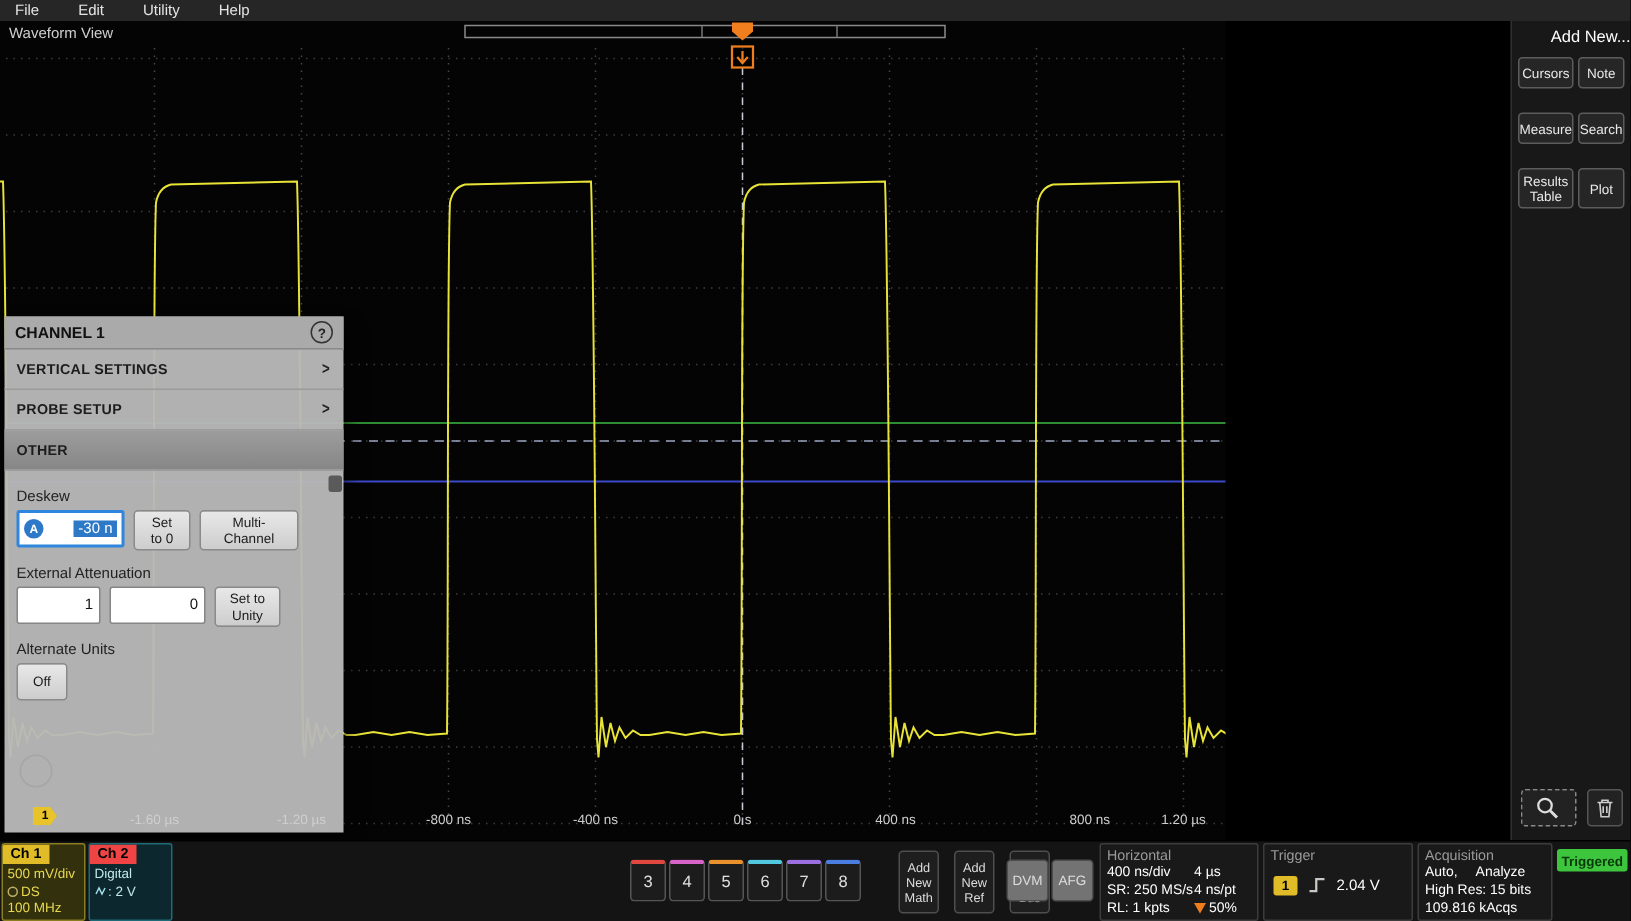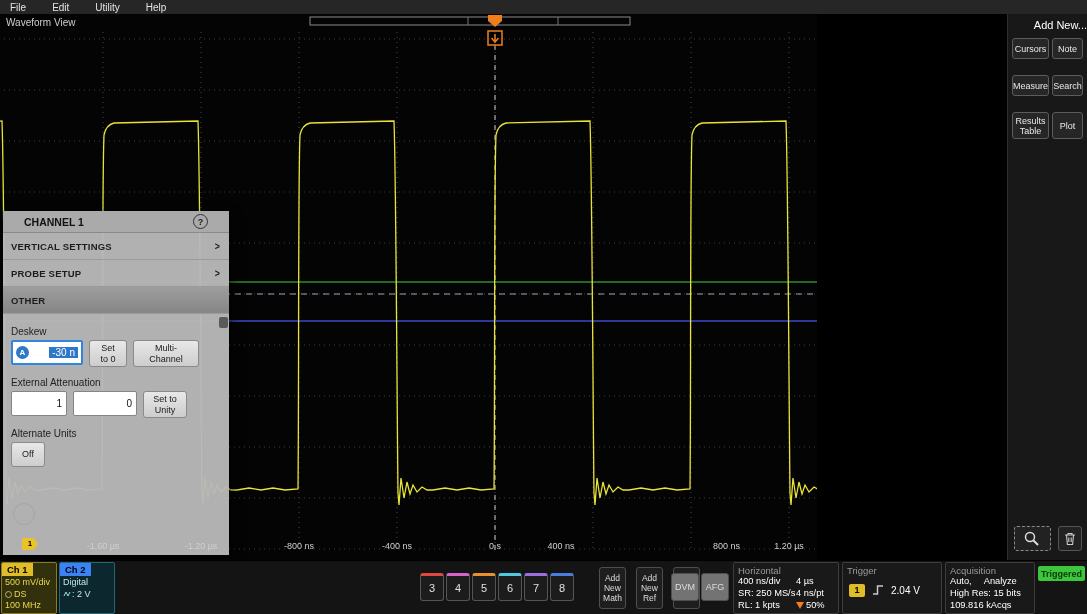--- a/index.html
+++ b/index.html
@@ -20,21 +20,21 @@
   .axis-labels{position:absolute;top:527px;left:0;width:994px;height:12px;z-index:9}
   .axis-label{position:absolute;top:0;text-align:center;color:#cfcfcf;font-size:9px;white-space:nowrap}
   .ch1-marker{position:absolute;left:22px;top:524px;width:16px;height:12px;background:#e8c32a;color:#000;
     font-size:8px;font-weight:bold;text-align:center;line-height:12px;z-index:9;
     clip-path:polygon(0 0,72% 0,100% 50%,72% 100%,0 100%)}
 
   
   .dialog{position:absolute;left:3px;top:197px;width:226px;height:344px;background:rgba(184,184,184,0.96);
     box-shadow:3px 4px 10px rgba(0,0,0,.55);z-index:5;color:#1a1a1a}
   .dlg-header{height:22px;background:#aaaaaa;border-bottom:1px solid #8a8a8a;display:flex;
-    align-items:center;justify-content:space-between;padding:0 21px}
+    align-items:center;justify-content:space-between;padding:0 7px}
   .dlg-title{font-size:10.5px;font-weight:bold;color:#111}
   .help-btn{width:15px;height:15px;border:1.5px solid #333;border-radius:50%;font-size:9px;font-weight:bold;
     display:flex;align-items:center;justify-content:center;color:#222;background:none}
   .dlg-row{height:27px;display:flex;align-items:center;justify-content:space-between;padding:0 8px;
     border-bottom:1px solid #9b9b9b;font-size:9.5px;font-weight:bold;letter-spacing:.2px;color:#1c1c1c}
   .dlg-row.other{background:linear-gradient(#9d9d9d,#868686)}
   .chev{font-weight:bold;font-size:11px;color:#222;transform:scaleX(.8)}
   .dlg-body{position:relative;padding:8px 8px 0 8px}
   .fld-label{font-size:10px;color:#222;margin:4px 0 3px}
   .fld-row{display:flex;gap:6px;align-items:stretch;margin-bottom:4px}
@@ -67,21 +67,21 @@
   
   .statusbar{position:absolute;top:560px;left:0;width:1087px;height:54px;background:#141414;
     border-top:1px solid #000;z-index:15}
   .badge{position:absolute;top:1px;height:52px;border-radius:2px;overflow:hidden;font-size:9px}
   .badge .chip{display:inline-block;padding:1px 5px;font-weight:bold;color:#000;font-size:9.5px}
   .badge .lines{padding:1px 3px 0;line-height:11.5px;white-space:nowrap}
   .ch1-badge{left:1px;width:56px;background:#32300d;border:1px solid #8a7d20}
   .ch1-badge .chip{background:#e0bc28}
   .ch1-badge .lines{color:#e8d94f}
   .ch2-badge{left:59px;width:56px;background:#0c272d;border:1px solid #1f6a77}
-  .ch2-badge .chip{background:#3b82f6}
+  .ch2-badge .chip{background:#ef4444}
   .ch2-badge .lines{color:#bfe8ee}
   .coupling-icon{display:inline-block;width:7px;height:7px;border:1px solid #bdb26a;border-radius:50%;
     vertical-align:-1px;margin-right:2px}
   #digit-buttons{position:absolute;left:420px;top:12px;display:flex;gap:2px}
   .digit-btn{width:24px;height:28px;background:#1c1c1c;border:1px solid #555;border-top:3px solid #888;
     border-radius:3px;color:#e0e0e0;font-size:11px}
   .addnew-group{position:absolute;left:599px;top:6px;display:flex;gap:10px}
   .addnew-btn{width:27px;height:42px;background:#1e1e1e;border:1px solid #4e4e4e;border-radius:3px;
     color:#ddd;font-size:8.5px;line-height:10px;white-space:pre-line;text-align:center}
   .gen-btn{position:absolute;top:12px;width:28px;height:28px;background:#737373;border:1px solid #4e4e4e;
@@ -166,21 +166,21 @@
     <polygon points="992,273 992,287 980,280" fill="#e8c32a"></polygon>
   </svg>
 
   <div class="splitter-dots"></div>
   <div class="axis-labels" id="axis-labels">
       <div class="axis-label" style="left: 54px; width: 98px;">-1.60 µs</div>
       <div class="axis-label" style="left: 152px; width: 98px;">-1.20 µs</div>
       <div class="axis-label" style="left: 250px; width: 98px;">-800 ns</div>
       <div class="axis-label" style="left: 348px; width: 98px;">-400 ns</div>
       <div class="axis-label" style="left: 446px; width: 98px;">0 s</div>
-      <div class="axis-label" style="left: 512px; width: 98px;">400 ns</div>
+      <div class="axis-label" style="left: 548px; width: 98px;">400 ns</div>
       <div class="axis-label" style="left: 642px; width: 98px; text-align: right;">800 ns</div>
       <div class="axis-label" style="left: 740px; width: 98px;">1.20 µs</div>
       <div class="axis-label" style="left: 838px; width: 98px;">1.60 µs</div>
     </div>
   <div class="ch1-marker">1</div>
 
   <div class="dialog">
     <div class="dlg-header">
       <span class="dlg-title">CHANNEL 1</span>
       <button class="help-btn">?</button>

